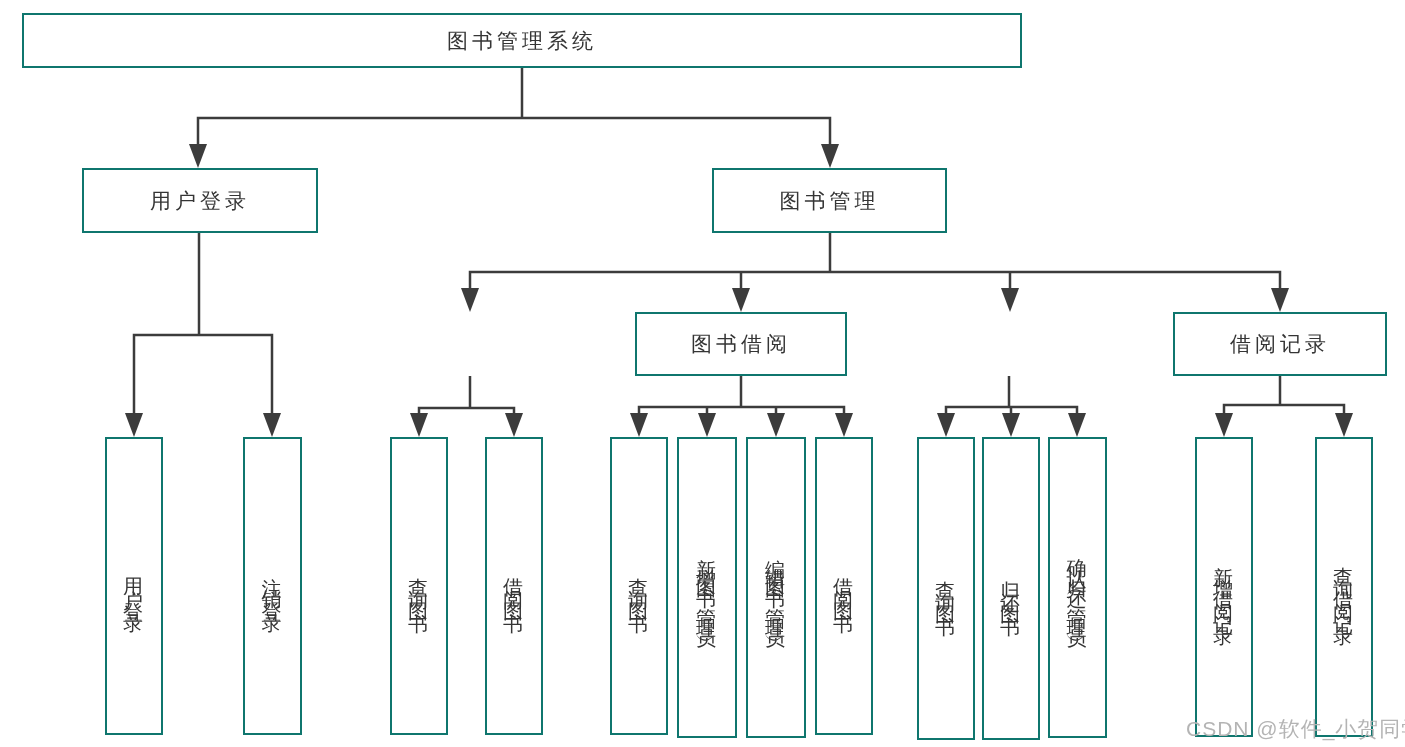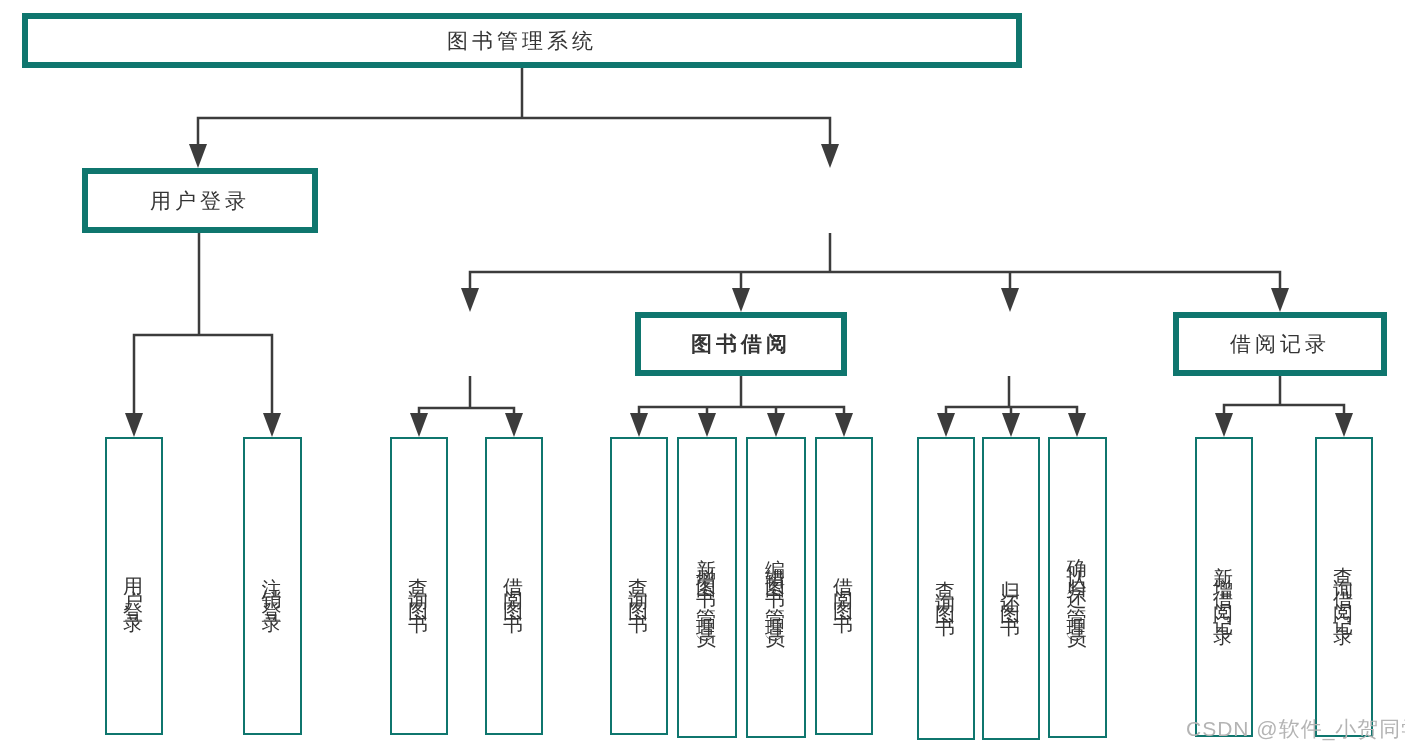--- a/index.html
+++ b/index.html
@@ -28,21 +28,21 @@
     stroke-width: 2.5;
   }
   .connectors polygon {
     fill: #3c3c3c;
     stroke: none;
   }
   .box {
     position: absolute;
     box-sizing: border-box;
     background: #ffffff;
-    border: 6px solid #0f766e;
+    border: 2px solid #0f766e;
     display: flex;
     align-items: center;
     justify-content: center;
     z-index: 2;
   }
   .box .label {
     font-size: 21px;
     letter-spacing: 4px;
     white-space: nowrap;
     color: #353535;
@@ -128,22 +128,25 @@
     </g>
   </svg>
 
   <div class="box" style="left:22px; top:13px; width:1000px; height:55px;">
     <span class="label">图书管理系统</span>
   </div>
 
   <div class="box" style="left:82px; top:168px; width:236px; height:65px;">
     <span class="label">用户登录</span>
   </div>
+  <div class="box" style="left:712px; top:168px; width:235px; height:65px;">
+    <span class="label">图书管理</span>
+  </div>
 
-  <div class="box" style="left:635px; top:312px; width:212px; height:64px;font-weight:bold;">
+  <div class="box" style="left:635px; top:312px; width:212px; height:64px;">
     <span class="label">图书借阅</span>
   </div>
   <div class="box" style="left:1173px; top:312px; width:214px; height:64px;text-align:center;">
     <span class="label">借阅记录</span>
   </div>
 
   <div class="box leaf" style="left:105px; width:58px;">
     <span class="label">用户登录</span>
   </div>
   <div class="box leaf" style="left:243px; width:59px;">

